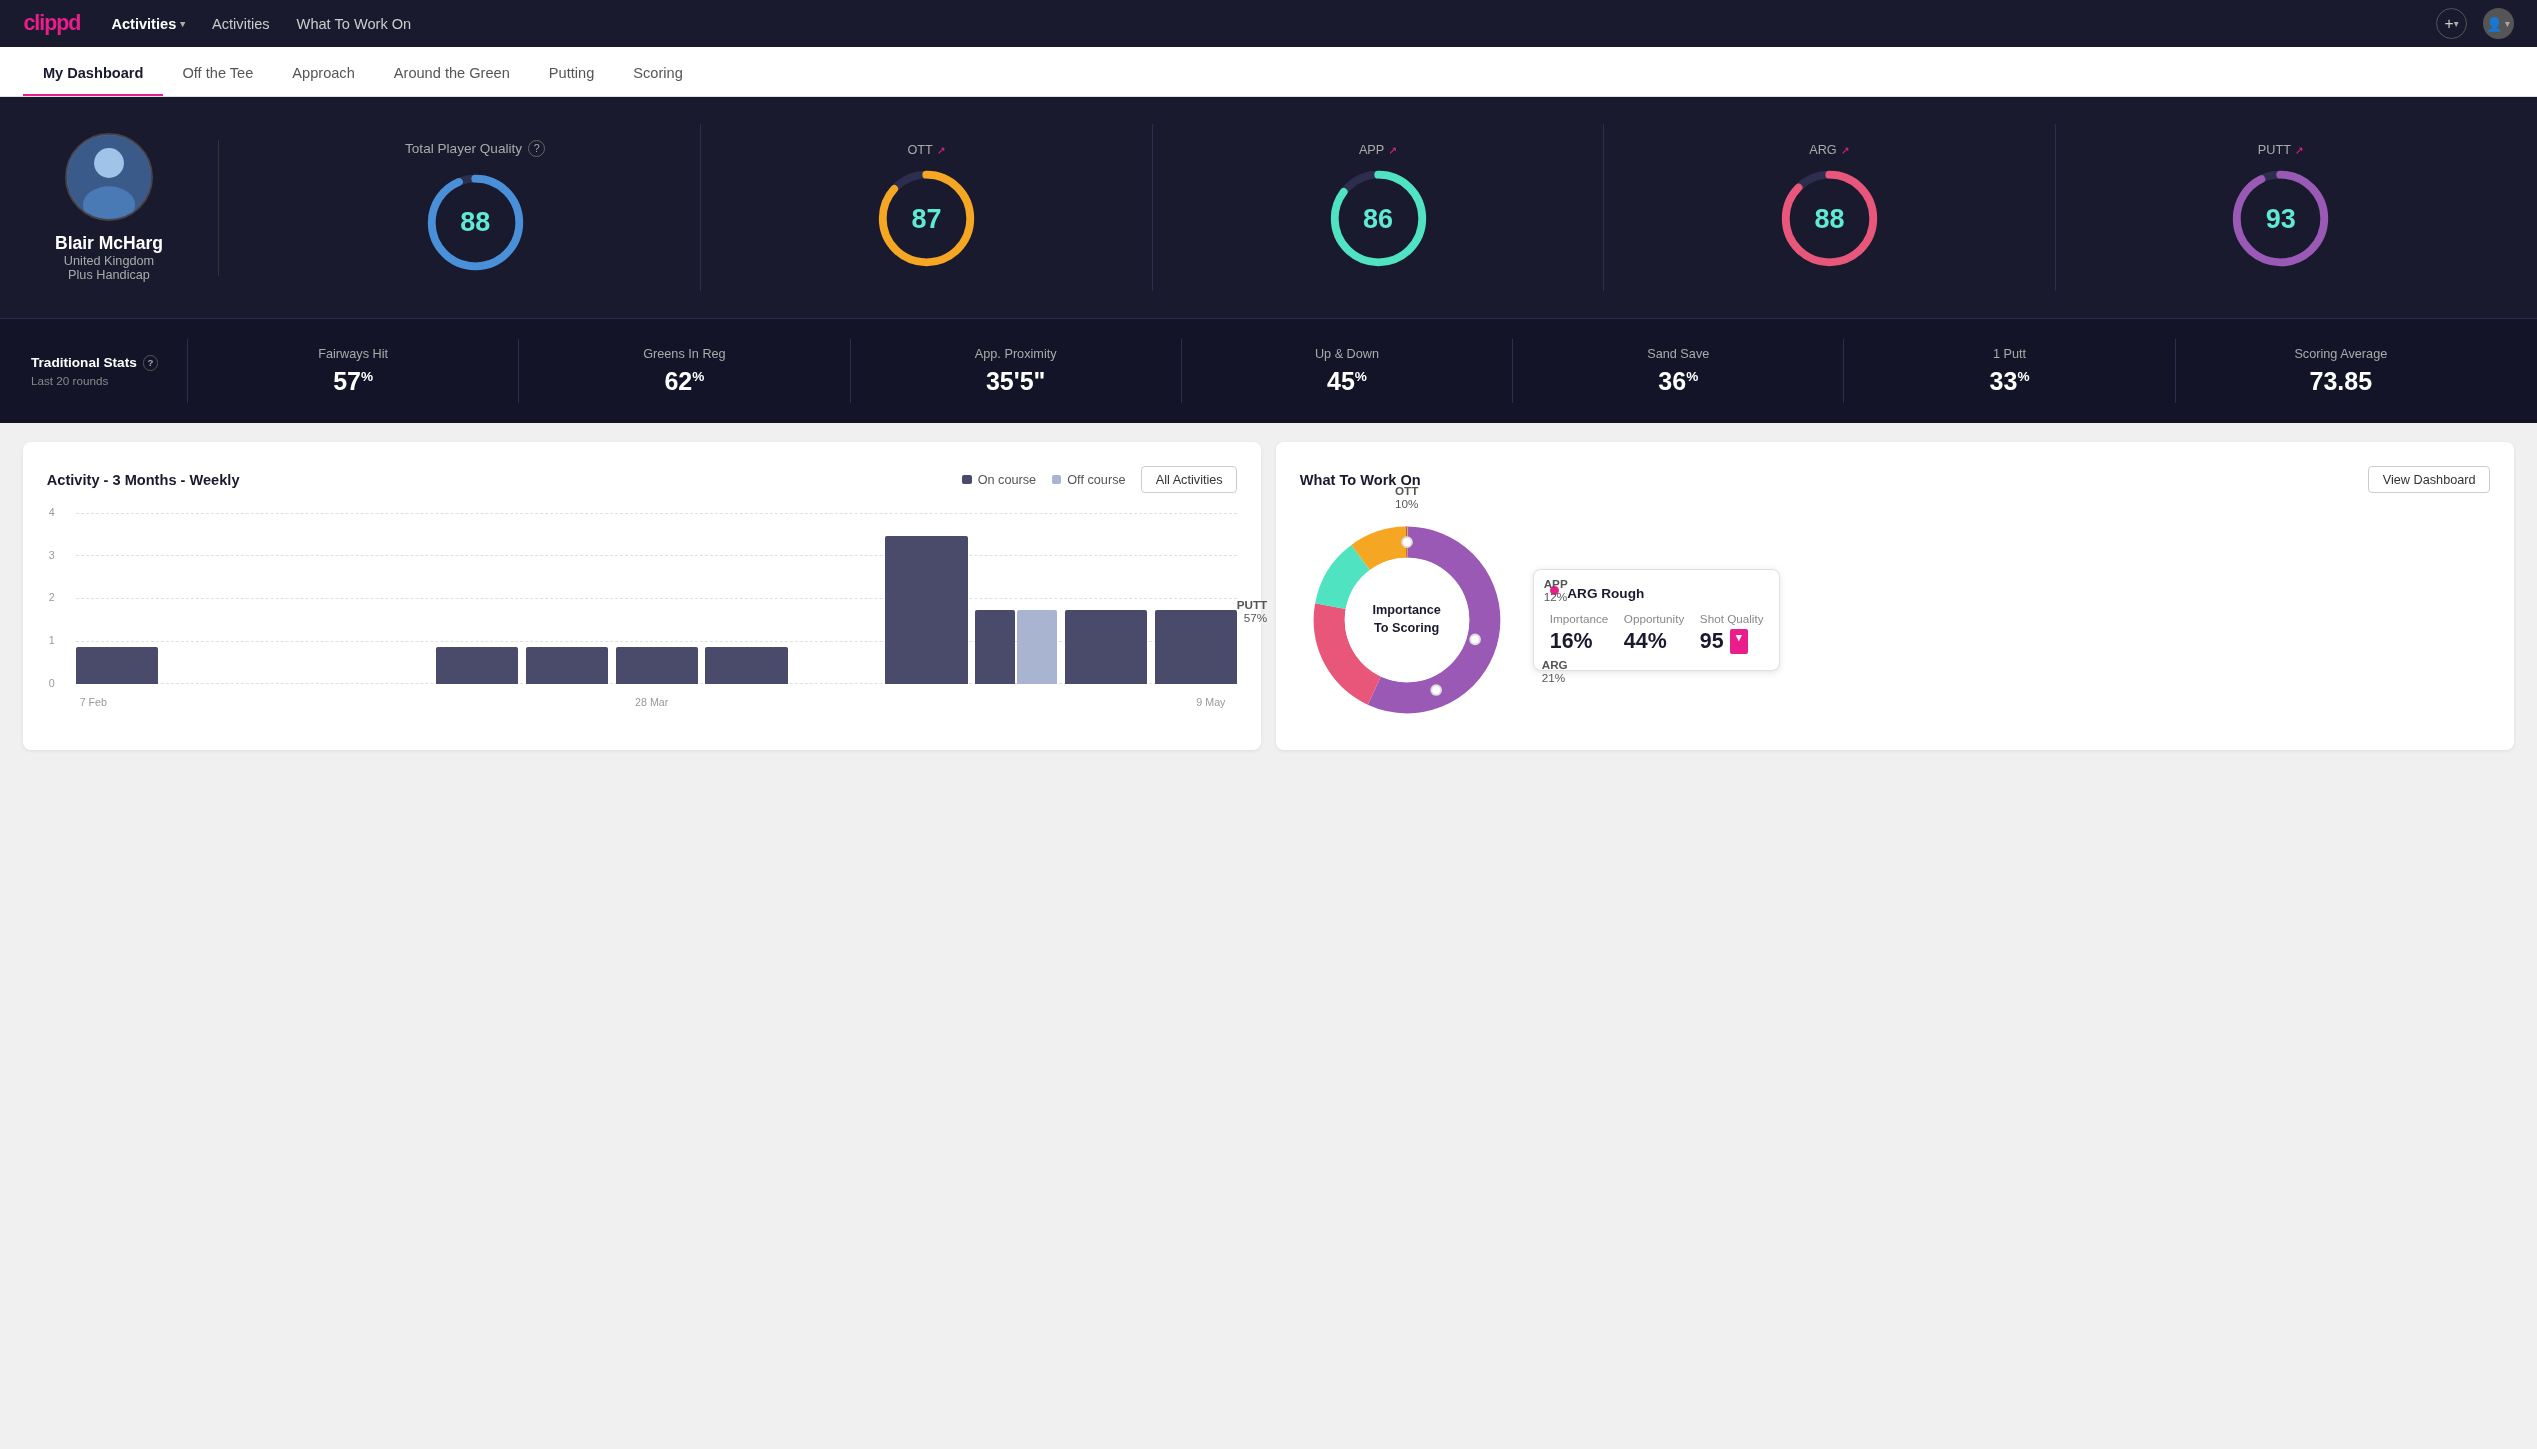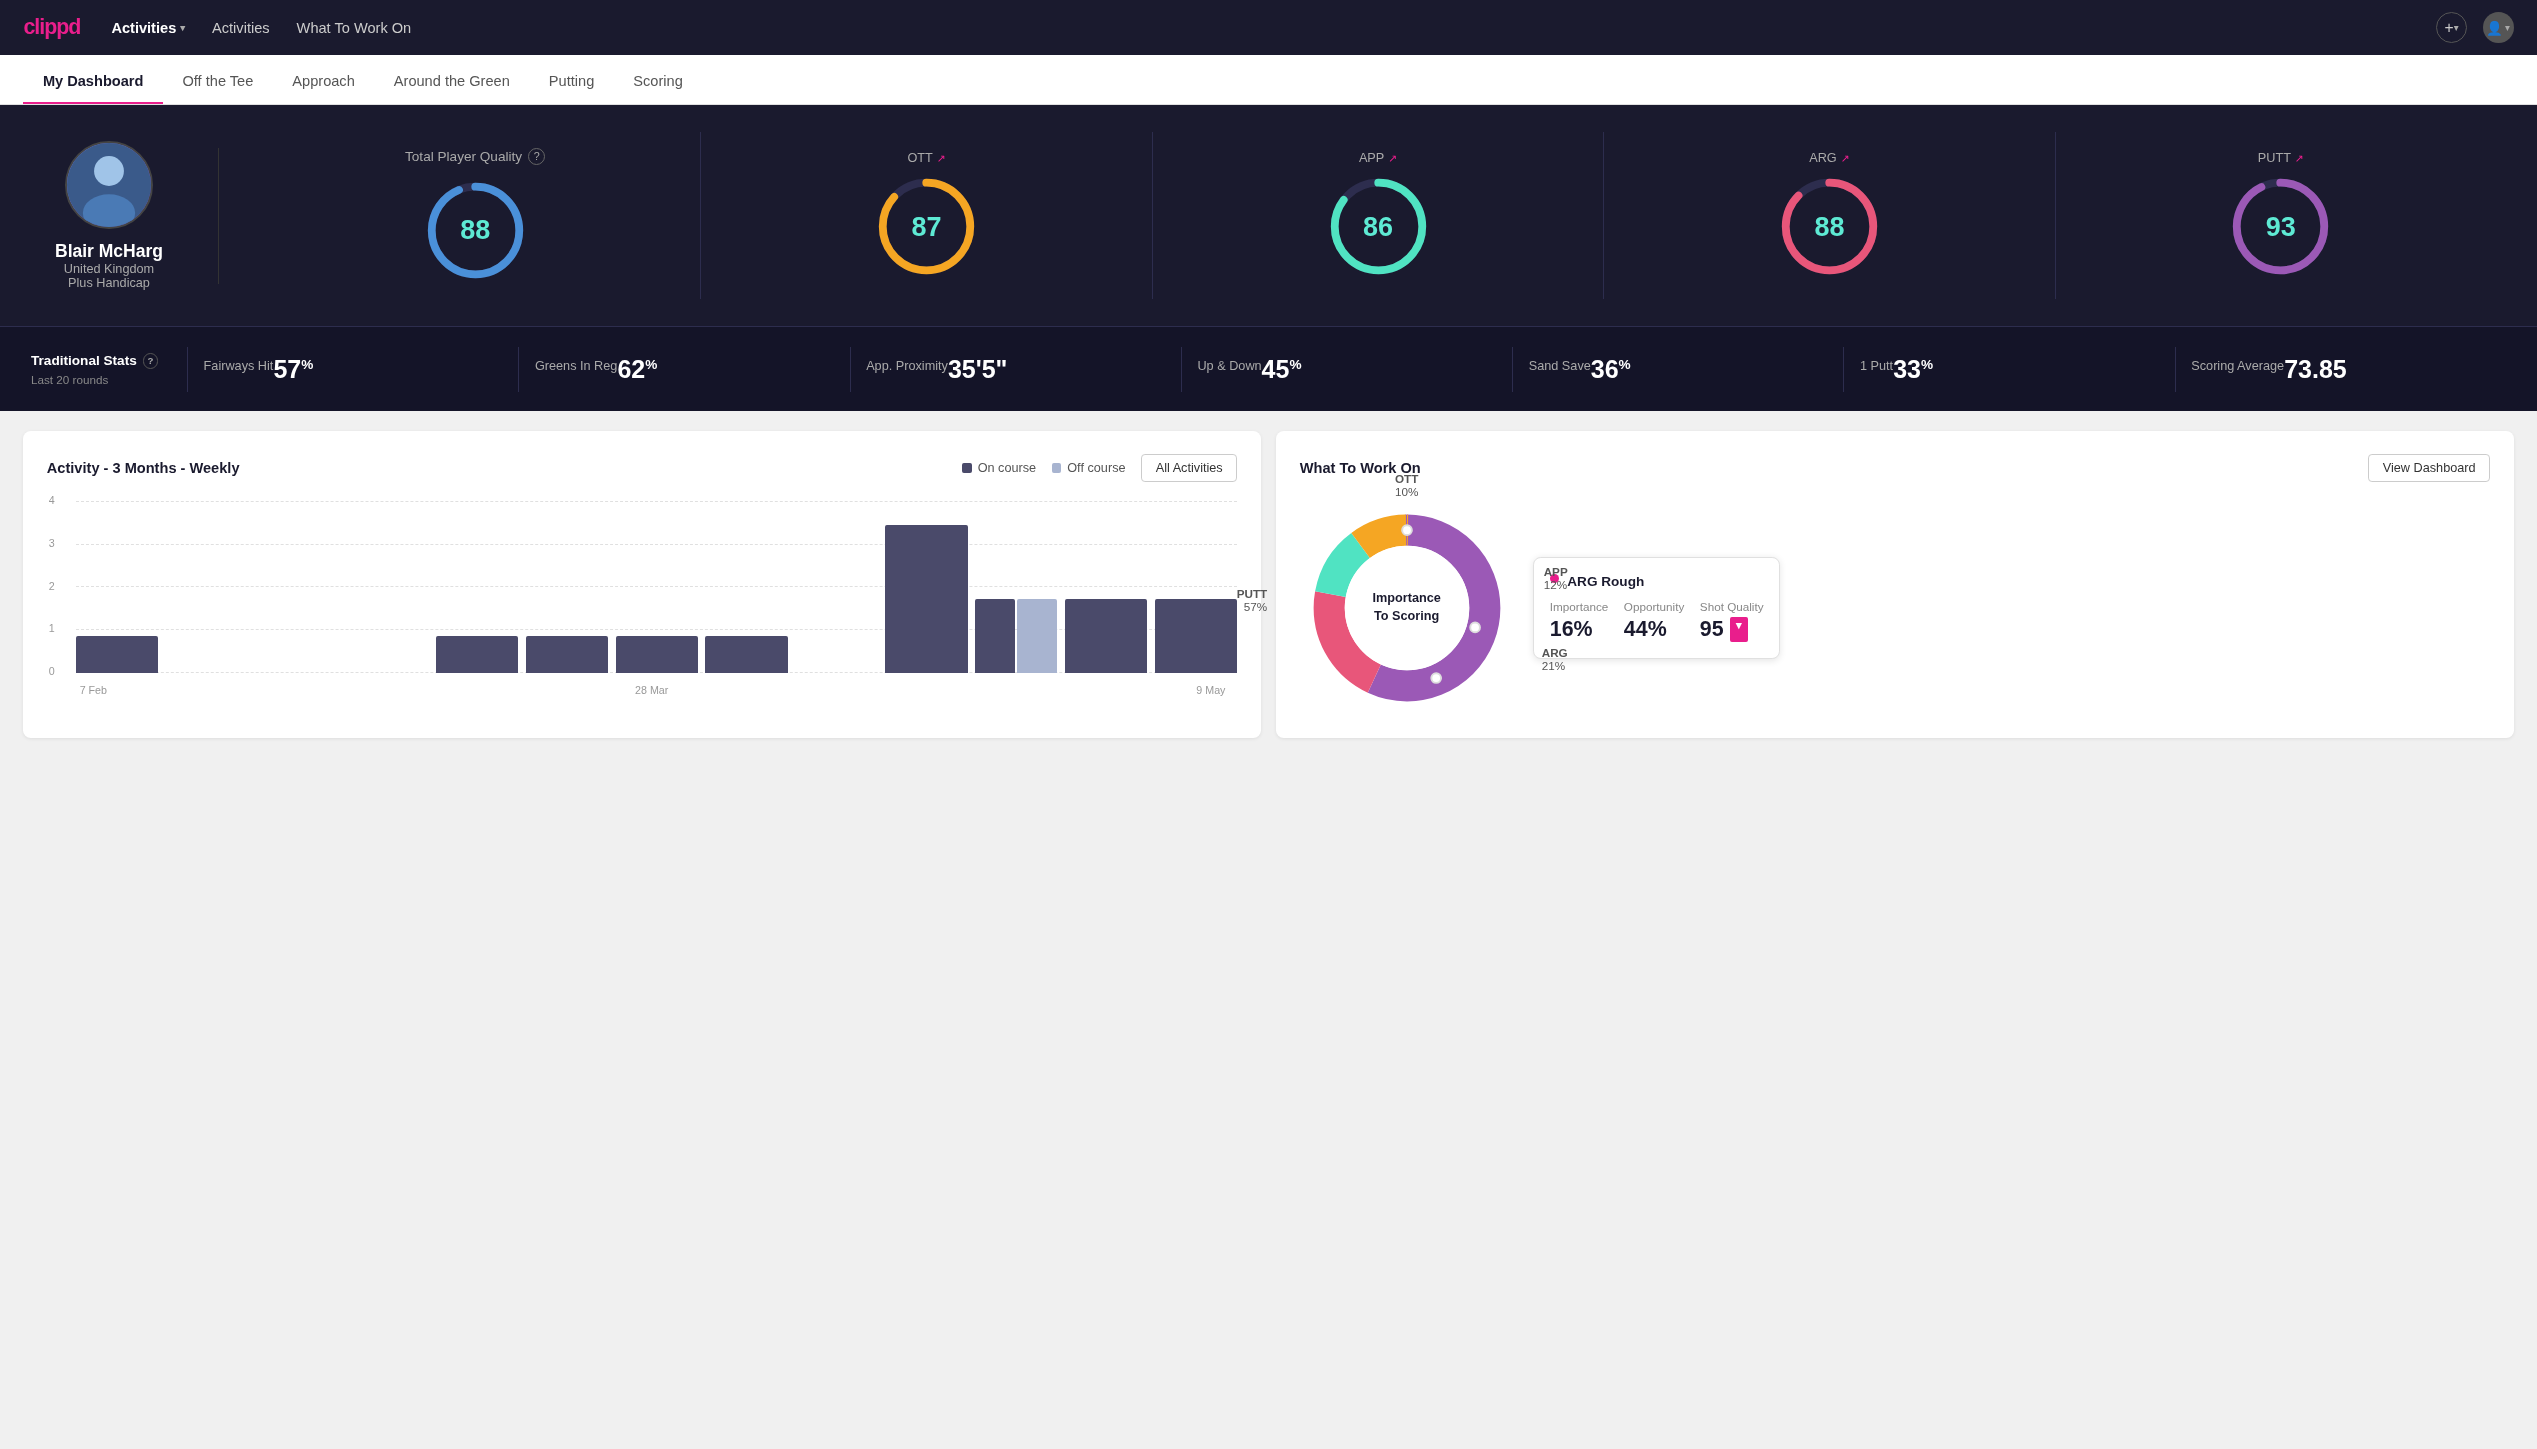--- a/index.html
+++ b/index.html
@@ -4,21 +4,21 @@
   <style>
     * { box-sizing: border-box; margin: 0; padding: 0; }
     body { font-family: -apple-system, BlinkMacSystemFont, 'Segoe UI', sans-serif; background: #f0f0f0; color: #fff; }
 
     
     .navbar {
       background: #1a1a2e;
       display: flex;
       align-items: center;
       padding: 0 23.4px;
-      height: 55px;
+      height: 47px;
       gap: 31px;
     }
     .navbar-logo {
       color: #e91e8c;
       font-weight: 900;
       font-size: 21.4px;
       letter-spacing: -1px;
     }
     .nav-links { display: flex; gap: 27px; align-items: center; }
     .nav-link {
@@ -155,20 +155,21 @@
       align-items: center;
       gap: 0;
       border-top: 1px solid #2d2d4e;
     }
     .trad-label-block { min-width: 156px; }
     .trad-label { font-size: 13.6px; font-weight: 600; color: #fff; display: flex; align-items: center; gap: 5.8px; }
     .trad-sub { font-size: 11.7px; color: #888; margin-top: 3.9px; }
     .trad-stat-item {
       flex: 1;
       display: flex;
+      flex-direction: column;
       align-items: center;
       padding: 7.8px 15.6px;
       border-left: 1px solid #2d2d4e;
     }
     .trad-stat-name { font-size: 12.7px; color: #aaa; margin-bottom: 5.8px; }
     .trad-stat-val { font-size: 25px; font-weight: 700; color: #fff; }
     .trad-stat-val sup { font-size: 13.6px; }
 
     
     .bottom-panels {

